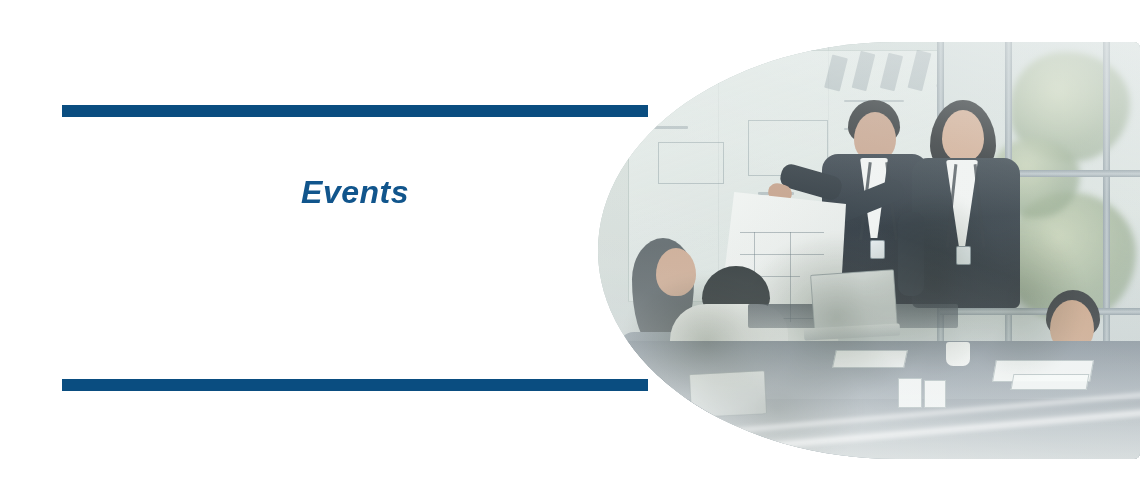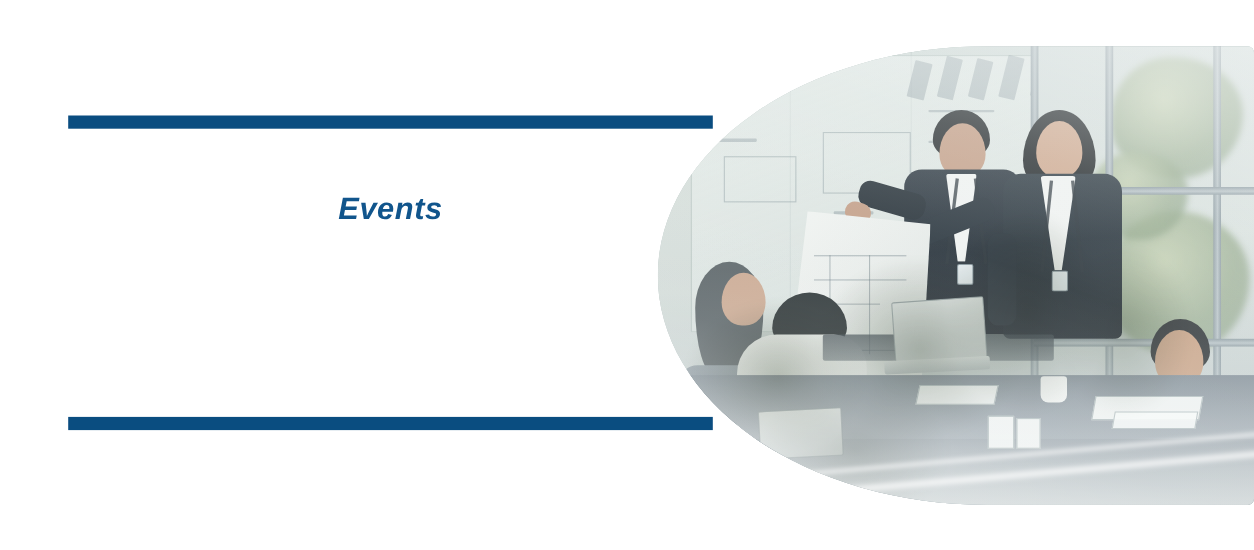--- a/index.html
+++ b/index.html
@@ -46,21 +46,21 @@
     letter-spacing: 0px;
     color: #0a4d80;
     white-space: nowrap;
   }
   .heading-subtitle {
     display: block;
     margin-top: 26px;
     font-family: "Liberation Sans", sans-serif;
     font-weight: 700;
     font-style: italic;
-    font-size: 28px;
+    font-size: 32px;
     line-height: 1.0;
     letter-spacing: 0.5px;
     color: #11558c;
     white-space: nowrap;
   }
 
   
   .photo-panel {
     position: absolute;
     left: 598px;

